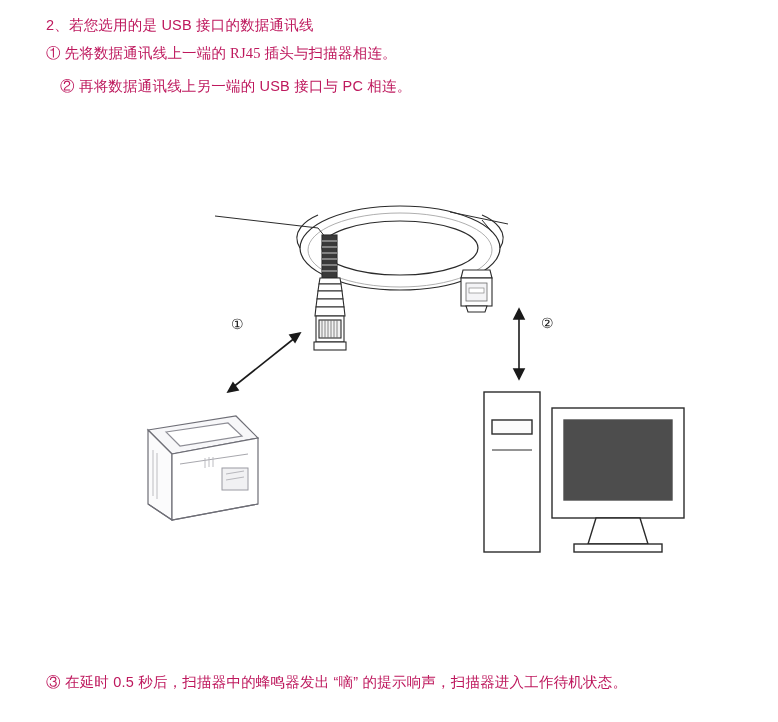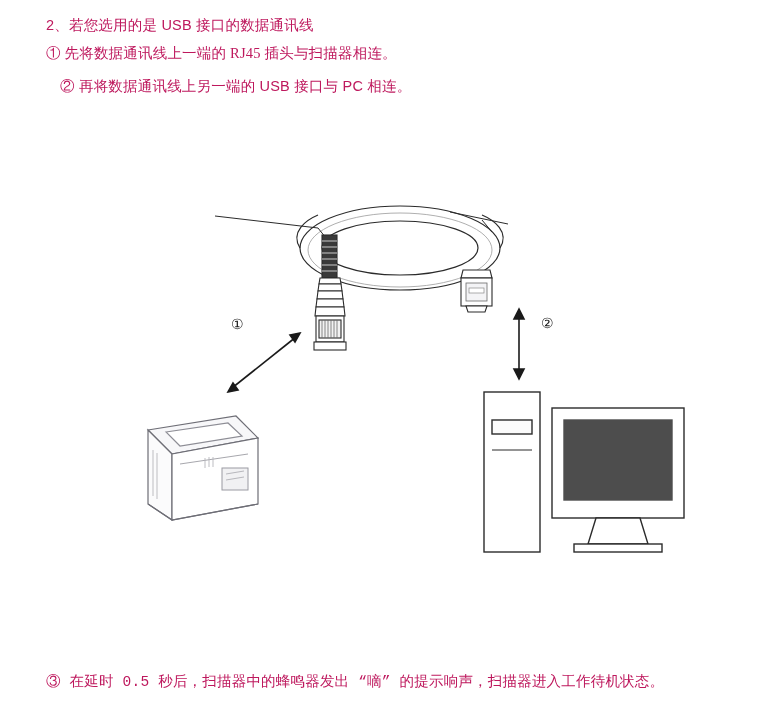--- a/index.html
+++ b/index.html
@@ -24,21 +24,21 @@
     position: absolute;
     font-size: 14.5px;
     line-height: 1.5;
     letter-spacing: 0.2px;
     white-space: nowrap;
     color: #be185d;
   }
   #line-heading { left: 46px; top: 15px; }
   #line-step1   { left: 46px; top: 43px; font-family: Liberation Serif, serif; }
   #line-step2   { left: 41px; top: 76px; margin-left: 19px; }
-  #line-step3   { left: 46px; top: 672px; font-size: 14.5px; font-family: Liberation Mono, monospace; }
+  #line-step3   { left: 46px; top: 672px; font-size: 14.5px; }
 
   .marker {
     position: absolute;
     font-size: 14px;
     color: #1a1a1a;
   }
   #marker-1 { left: 231px; top: 316px; }
   #marker-2 { left: 541px; top: 315px; }
 
   .figure {

